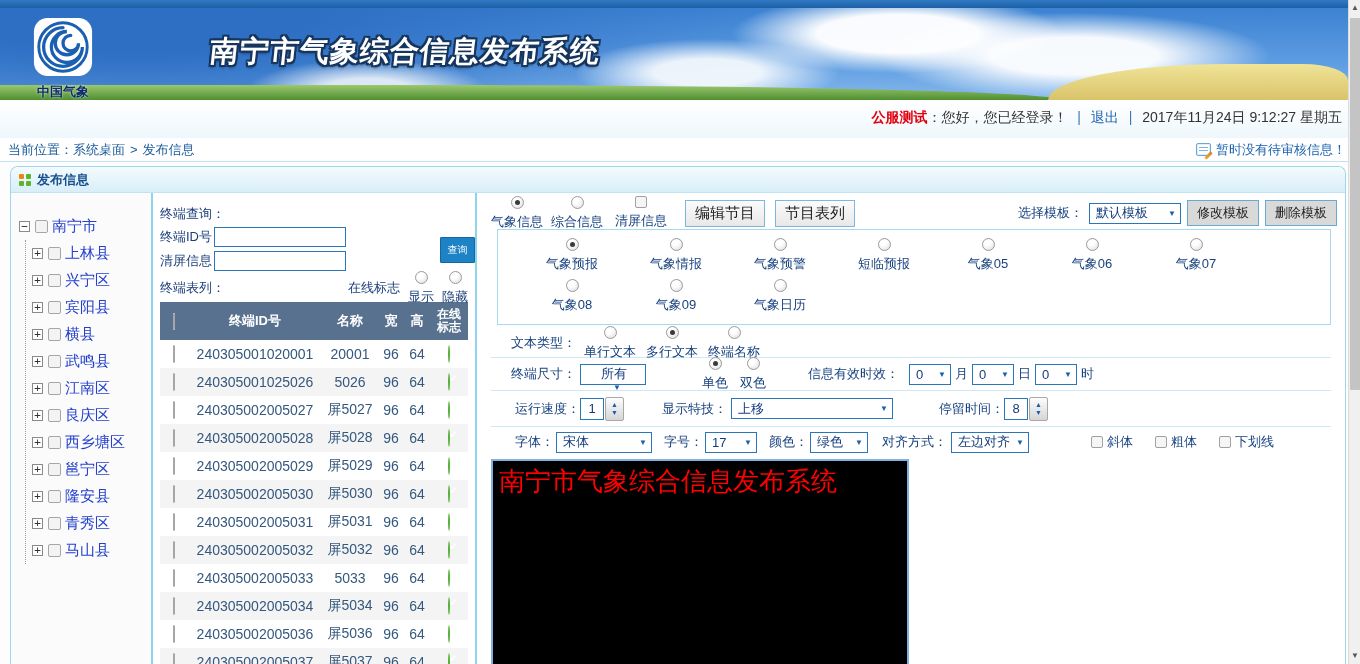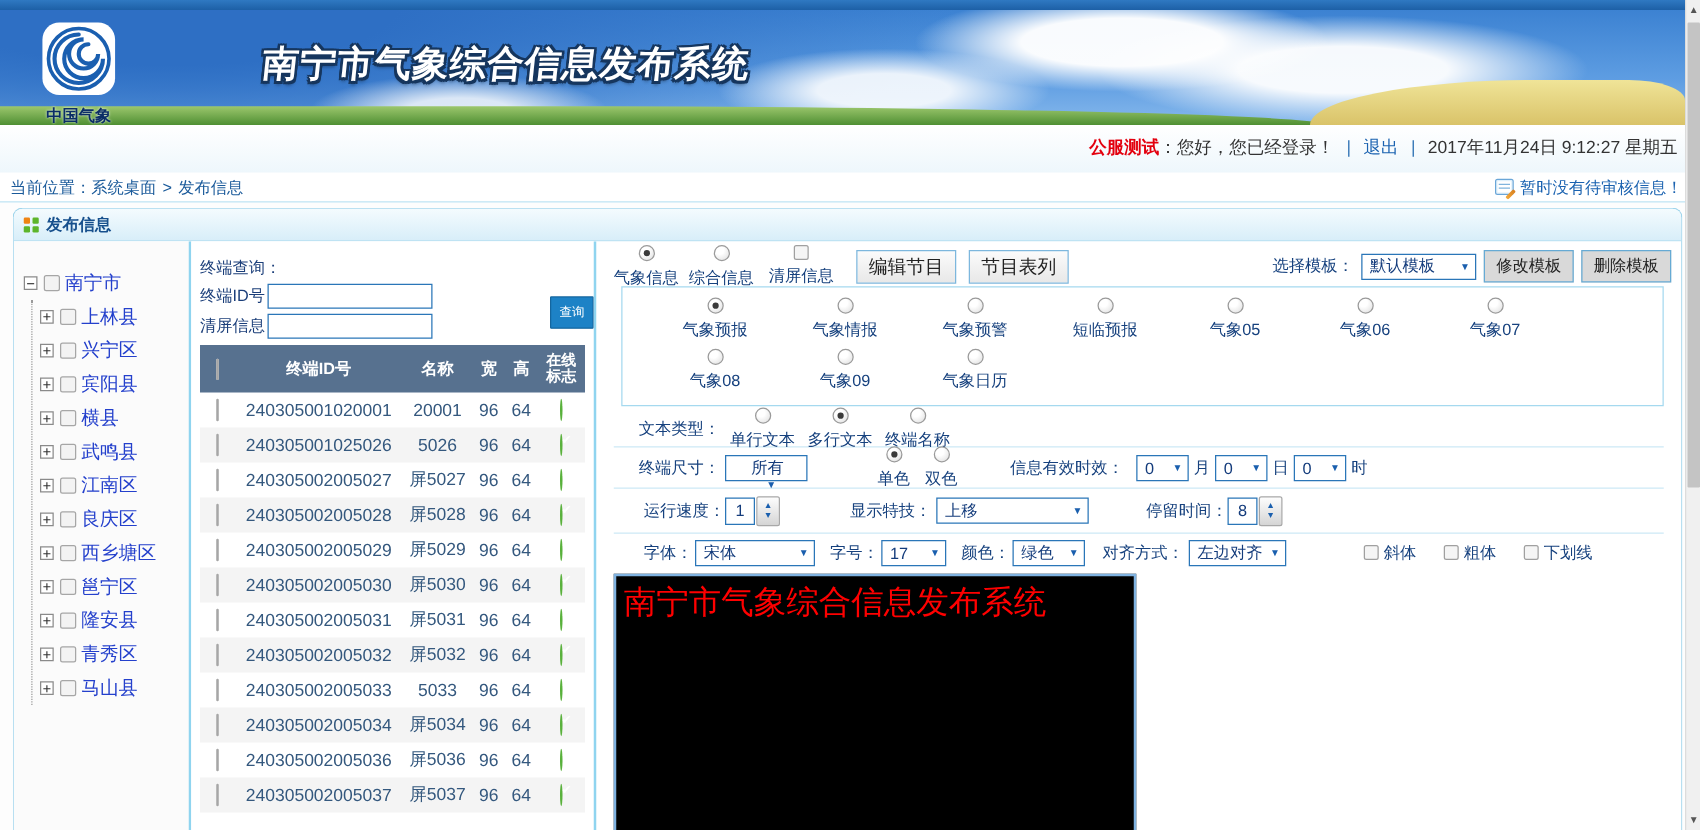--- a/index.html
+++ b/index.html
@@ -301,20 +301,38 @@
           <div class="tq-label">终端查询：</div>
           <div class="tq-row">
             <span>终端ID号</span>
             <input type="text" style="">
           </div>
           <div class="tq-row">
             <span>清屏信息</span>
             <input type="text" style="">
           </div>
           <button class="query-btn">查询</button>
+          <div class="list-row">
+            <span>终端表列：</span>
+            <div class="list-right">
+              <span>在线标志</span>
+              <span style="display:flex;align-items:center;gap:2px;">
+
+                  <span class="ritem" style="margin-left:6px;">
+                    <span class="radio"></span>
+                    <span>显示</span>
+                  </span>
+
+                  <span class="ritem" style="margin-left:6px;">
+                    <span class="radio"></span>
+                    <span>隐藏</span>
+                  </span>
+                </span>
+            </div>
+          </div>
           <div class="ttable">
             <div class="thead">
               <div><span class="cb-s" style="background:#e8e8e8;"></span></div>
               <div>终端ID号</div>
               <div>名称</div>
               <div>宽</div>
               <div>高</div>
               <div class="th-online">
                 <div>在线</div>
                 <div>标志</div>
@@ -593,22 +611,22 @@
           </div>
           <div class="hr"></div>
 
           <div class="erow row5">
             <span>运行速度：</span>
             <span class="spin-val">1</span>
             <span class="spin-btn">
                 <span>▲</span>
                 <span>▼</span>
               </span>
-            <span style="margin-left:56px;">显示特技：</span>
-            <span class="sel" style="width:122px;margin-left:4px;">
+            <span style="margin-left:38px;">显示特技：</span>
+            <span class="sel" style="width:162px;margin-left:4px;">
               <span>上移</span>
                 <span class="arr">▼</span>
             </span>
             <span style="margin-left:46px;">停留时间：</span>
             <span class="spin-val">8</span>
             <span class="spin-btn">
                 <span>▲</span>
                 <span>▼</span>
               </span>
           </div>

